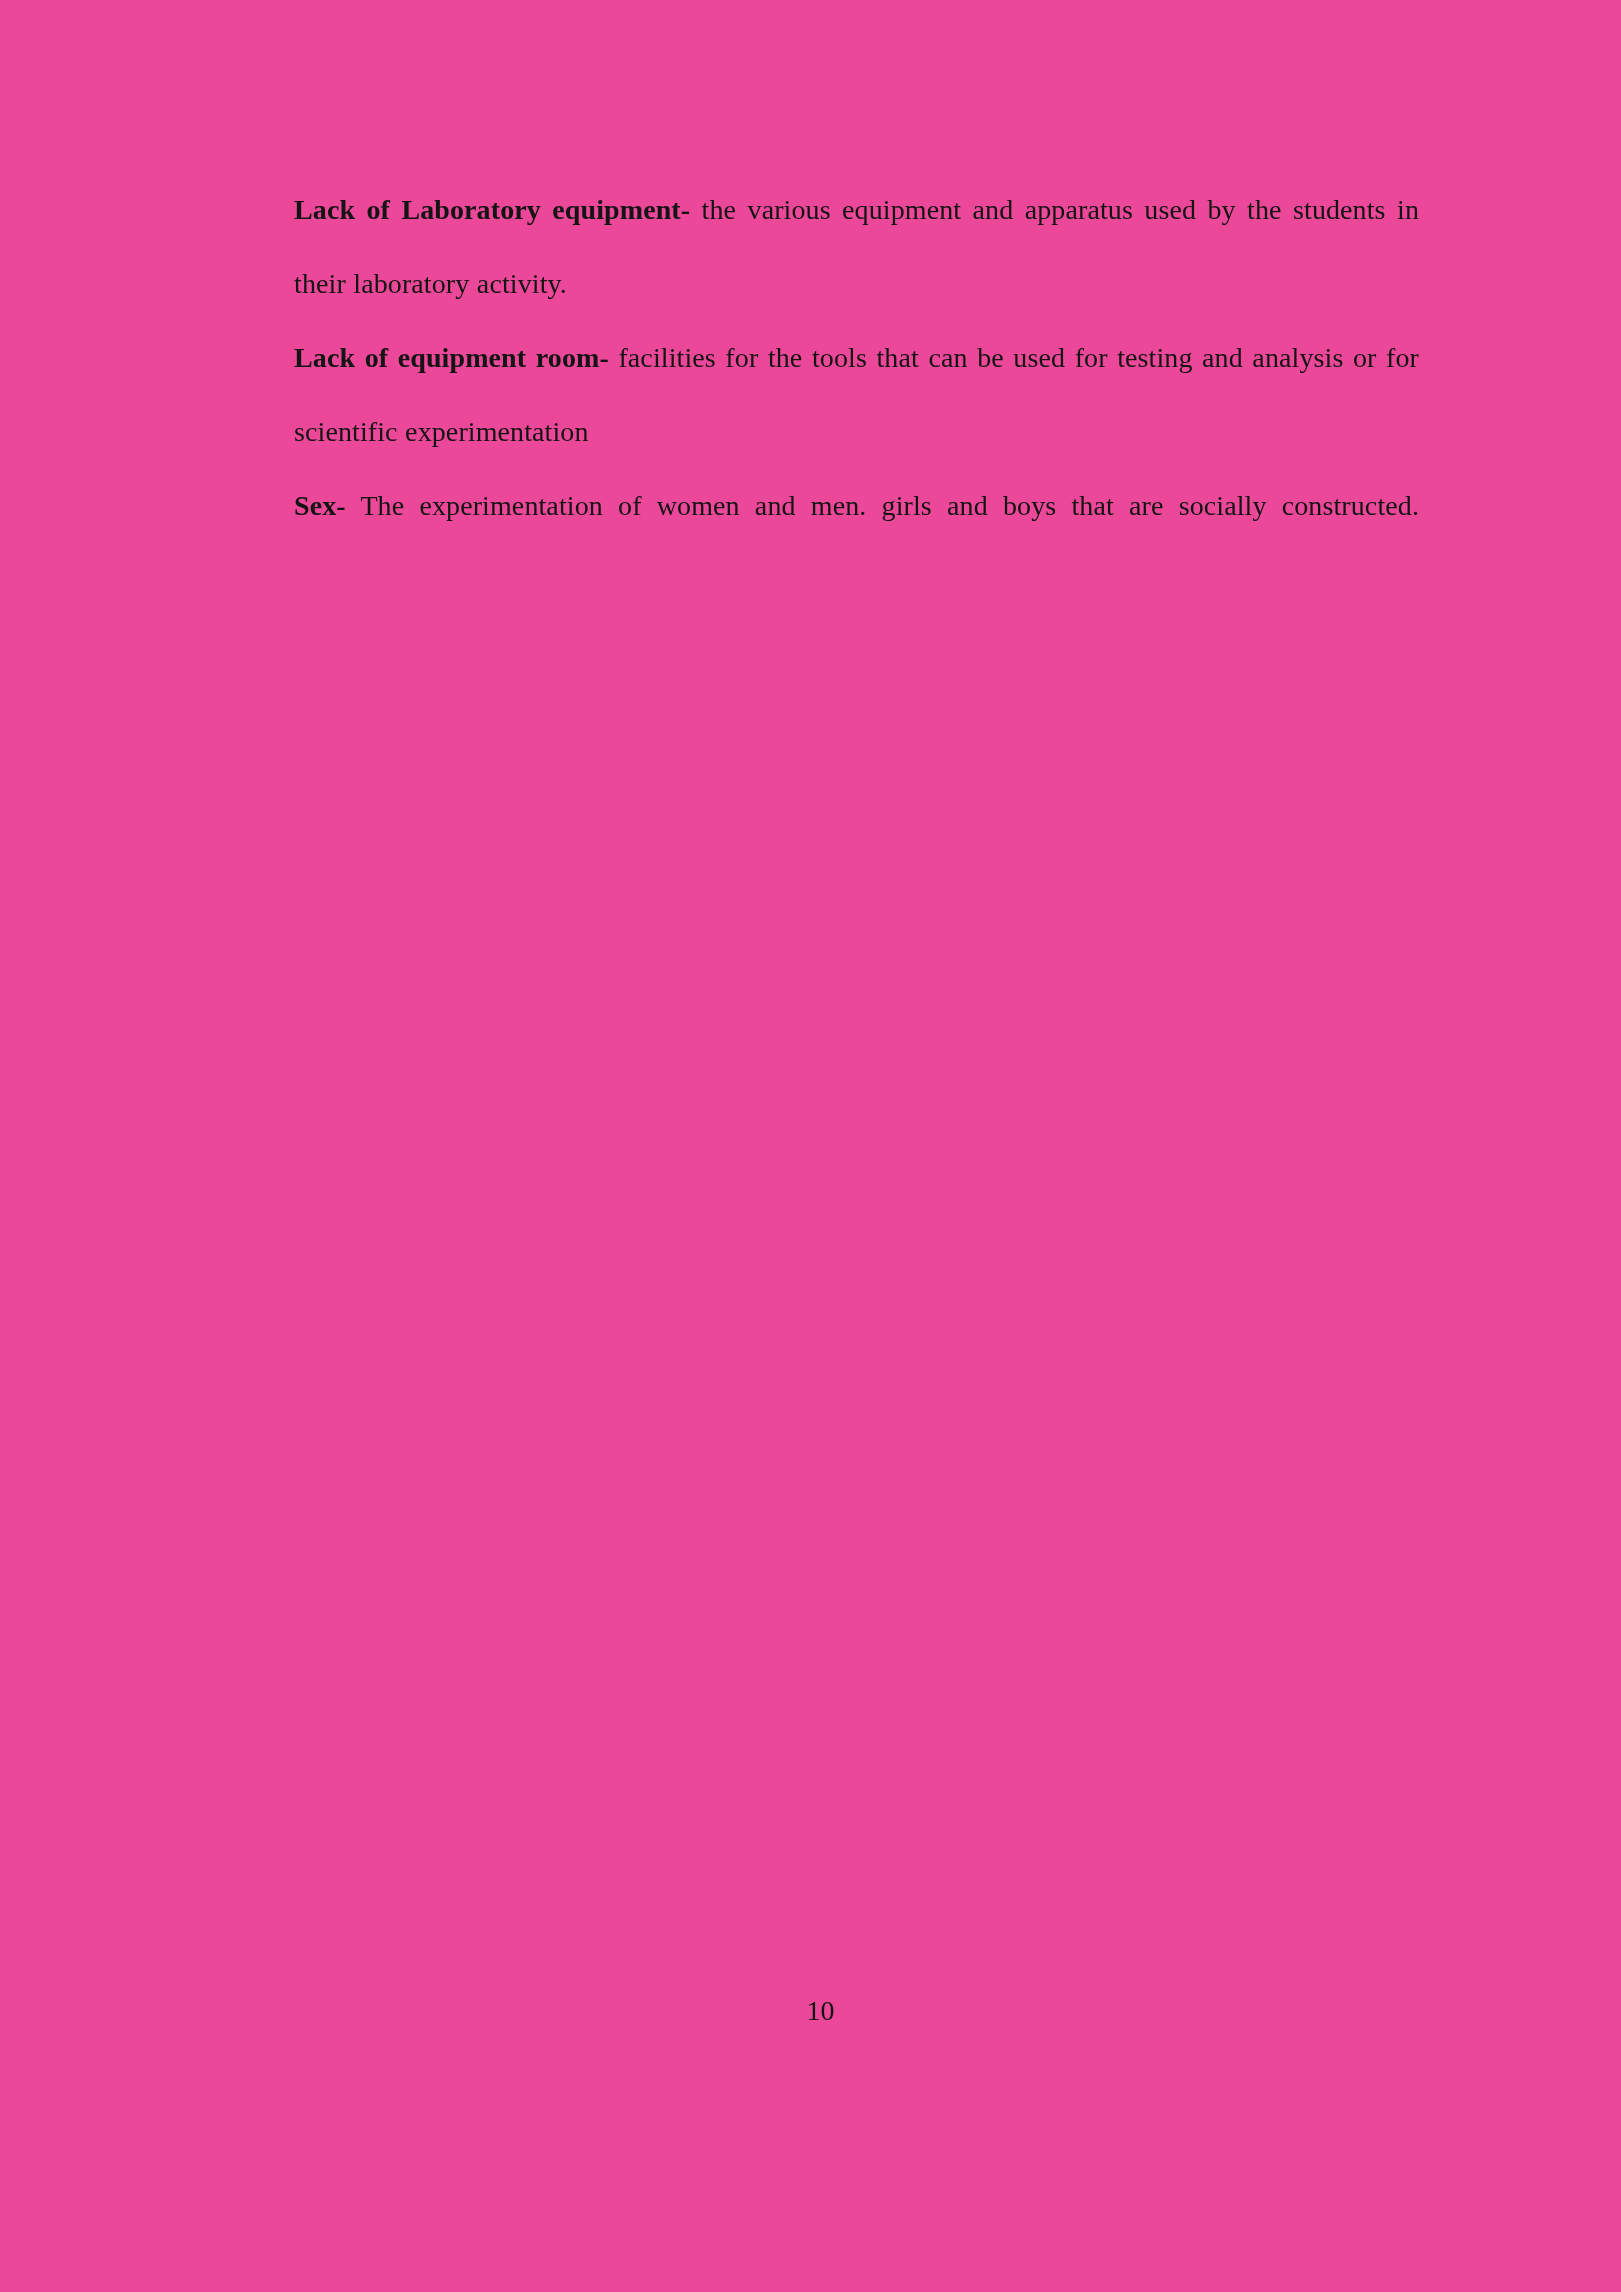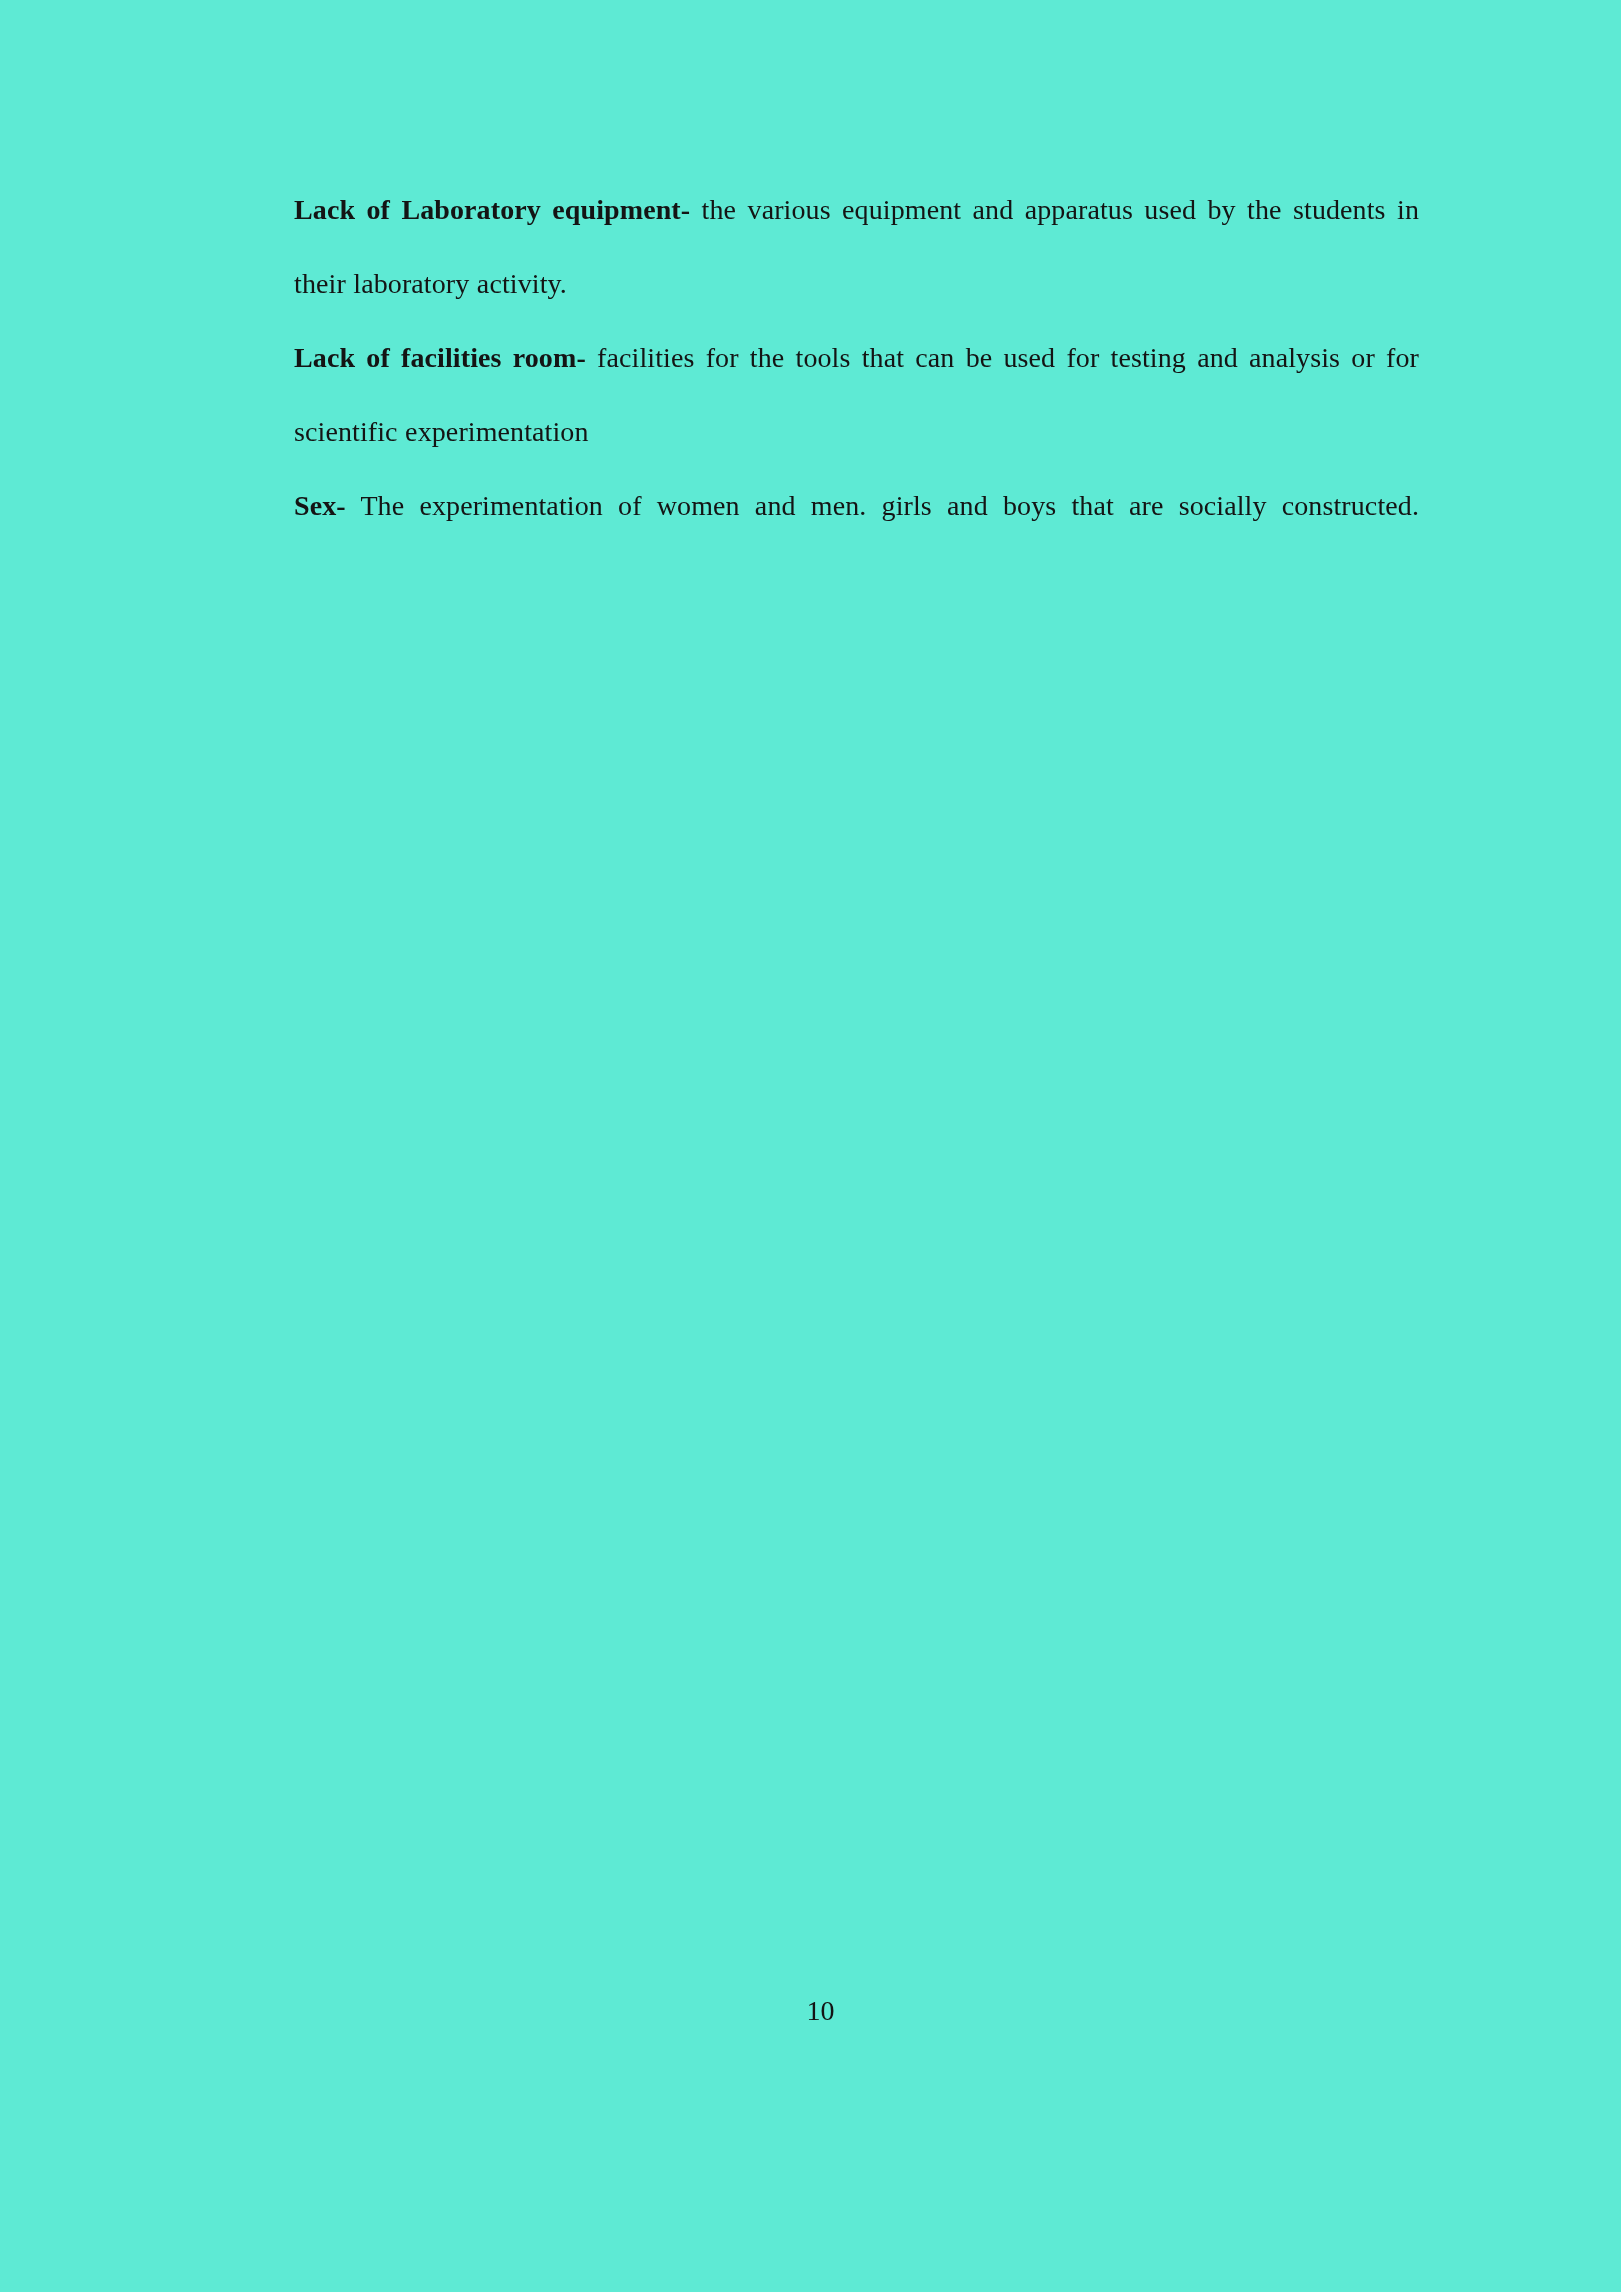--- a/index.html
+++ b/index.html
@@ -10,21 +10,21 @@
   }
   body {
     font-family: "Liberation Serif", "DejaVu Serif", serif;
     color: #1a1a1a;
   }
   .page {
     position: relative;
     width: 1621px;
     height: 2293px;
     margin: 0 auto;
-    background: #5eead4;
+    background: #ec4899;
     overflow: hidden;
     box-sizing: border-box;
   }
   .content {
     position: absolute;
     left: 294px;
     top: 173px;
     width: 1125px;
   }
   .para {
@@ -63,21 +63,21 @@
 </style>
 </head>
 <body>
 
 <div class="page">
 
   <div class="content">
 
     <p class="para"><span class="term">Lack of Laboratory equipment-</span><span> the various equipment and apparatus used by the students in their laboratory activity.</span></p>
 
-    <p class="para"><span class="term">Lack of facilities room-</span><span> facilities for the tools that can be used for testing and analysis or for scientific experimentation</span></p>
+    <p class="para"><span class="term">Lack of equipment room-</span><span> facilities for the tools that can be used for testing and analysis or for scientific experimentation</span></p>
 
 
     <p class="para last-justify"><span class="term">Sex-</span><span> The experimentation of women and men. girls and boys that are socially constructed.</span></p>
 
   </div>
 
   <div class="page-number">10</div>
 
 </div>
 

